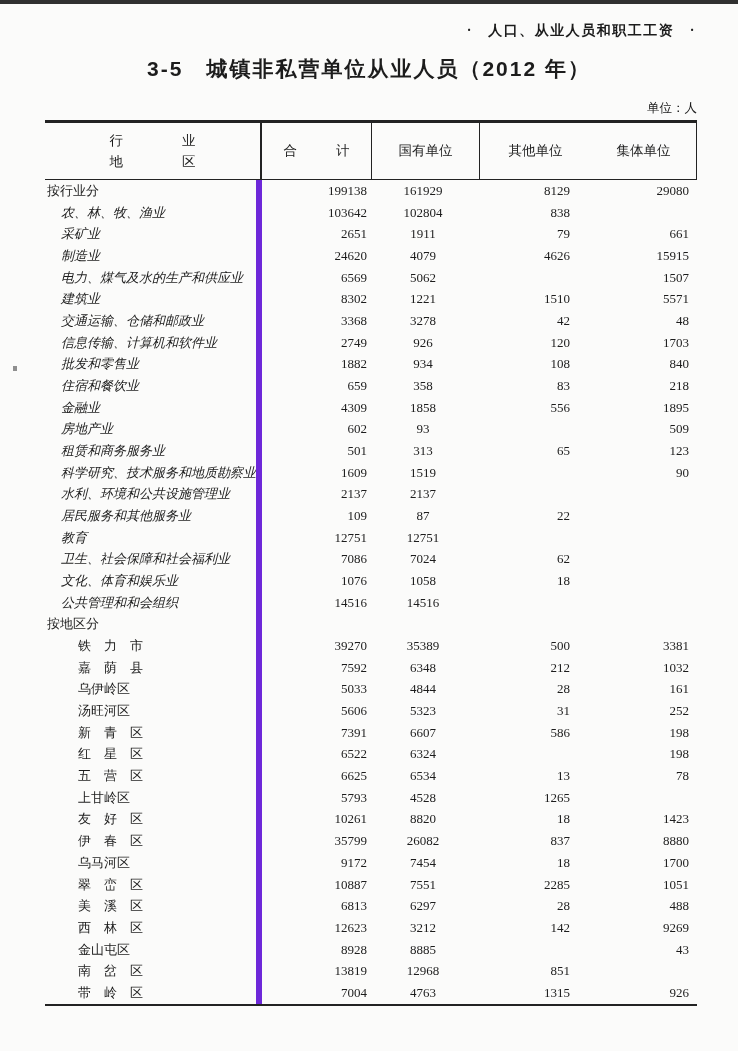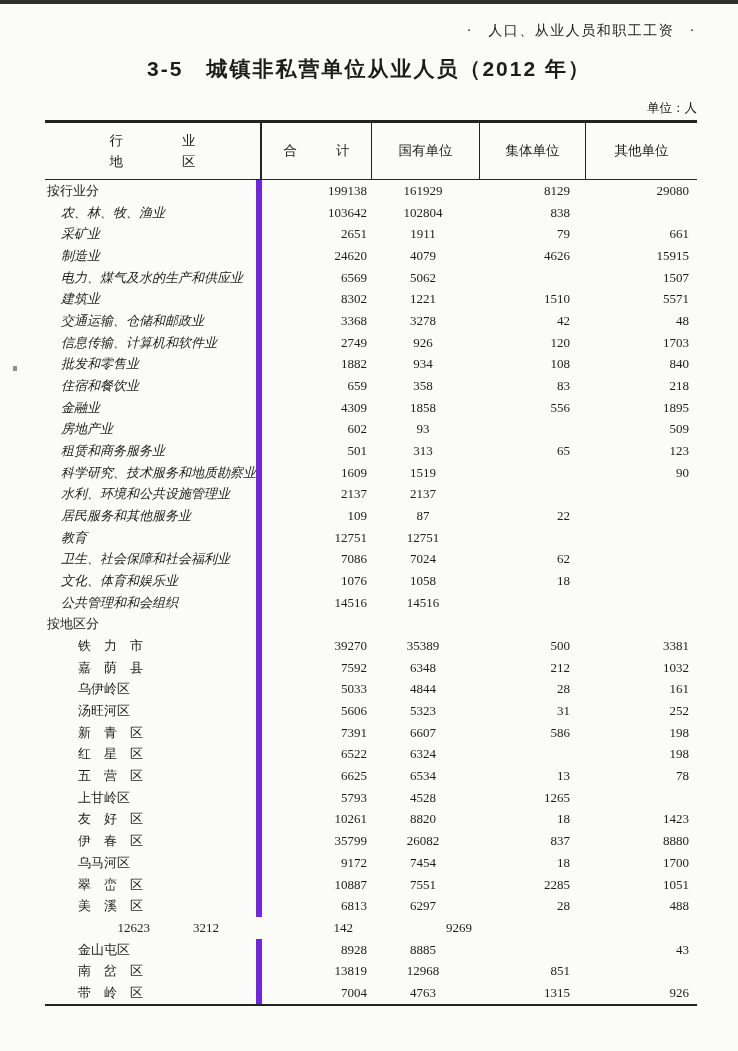--- a/index.html
+++ b/index.html
@@ -8,21 +8,21 @@
     position: relative;
     background: #fbfbfa;
     font-family: "Liberation Serif", "DejaVu Serif", serif;
     color: #1c1c1c;
     overflow: hidden;
   }
   .top-strip { position: absolute; top: 0; left: 0; width: 738px; height: 4px; background: #303030; }
   .margin-dot { position: absolute; left: 13px; top: 366px; width: 4px; height: 5px; background: #8f8f8f; }
   .running-head {
     position: absolute; top: 22px; right: 42px;
-    font-size: 14px; letter-spacing: 1.5px; font-weight: 400;
+    font-size: 14px; letter-spacing: 1.5px; font-weight: 700;
   }
   .page-title {
     position: absolute; top: 55px; left: 0; width: 738px;
     text-align: center; font-size: 21px; font-weight: bold;
     font-family: "Liberation Sans", "DejaVu Sans", sans-serif;
     letter-spacing: 2px;
   }
   .unit-note { position: absolute; top: 100px; right: 41px; font-size: 12.5px; }
   .stat-table {
     position: absolute; left: 45px; top: 120px; width: 652px;
@@ -76,22 +76,22 @@
         <span>区</span>
       </div>
     </div>
     <div class="th th-total">
       <div class="th-total-inner">
         <span>合</span>
         <span>计</span>
       </div>
     </div>
     <div class="th th-c1">国有单位</div>
+    <div class="th th-c3">其他单位</div>
     <div class="th th-c2">集体单位</div>
-    <div class="th th-c3">其他单位</div>
   </div>
   <div class="tbody">
       <div class="row">
         <div class="cell-label ind0">按行业分</div>
         <div class="cell-num n0">199138</div>
         <div class="cell-num n1">161929</div>
         <div class="cell-num n2">8129</div>
         <div class="cell-num n3">29080</div>
       </div>
       <div class="row">
@@ -319,20 +319,21 @@
         <div class="cell-num n3">1051</div>
       </div>
       <div class="row">
         <div class="cell-label ind2">美　溪　区</div>
         <div class="cell-num n0">6813</div>
         <div class="cell-num n1">6297</div>
         <div class="cell-num n2">28</div>
         <div class="cell-num n3">488</div>
       </div>
       <div class="row">
+        <div class="cell-label ind2">西　林　区</div>
         <div class="cell-num n0">12623</div>
         <div class="cell-num n1">3212</div>
         <div class="cell-num n2">142</div>
         <div class="cell-num n3">9269</div>
       </div>
       <div class="row">
         <div class="cell-label ind2">金山屯区</div>
         <div class="cell-num n0">8928</div>
         <div class="cell-num n1">8885</div>
         <div class="cell-num n2"></div>

